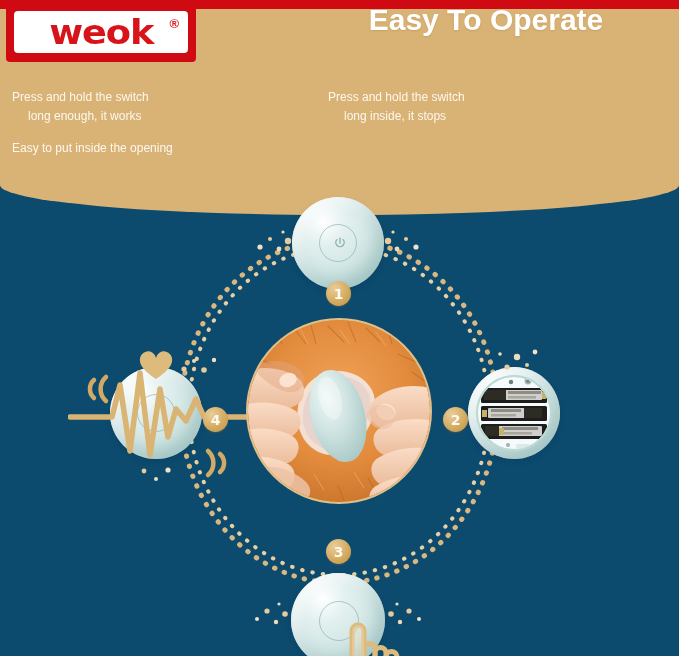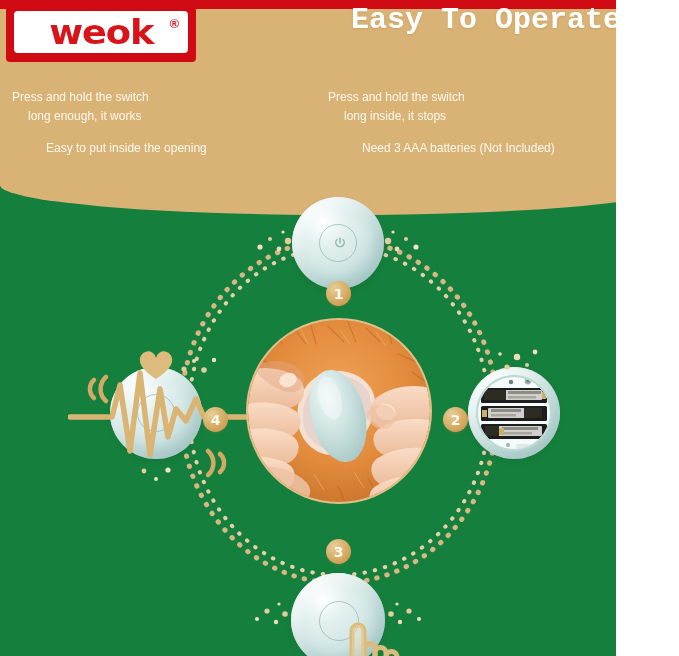--- a/index.html
+++ b/index.html
@@ -2,21 +2,21 @@
 <html><head>
 <meta charset="utf-8">
 <style>
   * { box-sizing: border-box; margin: 0; padding: 0; }
   html, body {
     width: 679px; height: 656px;
     font-family: "Liberation Sans", sans-serif;
     background: #ffffff;
     overflow: hidden;
   }
-  #page { position: relative; width: 616px; height: 656px; background: #15803d; overflow: hidden; }
+  #page { position: relative; width: 679px; height: 656px; background: #0c4a6e; overflow: hidden; }
 
   
   .header-band {
     position: absolute; left: 0; top: 0; width: 679px; height: 215px;
     background: #d9b275;
     border-bottom-left-radius: 50% 14%;
     border-bottom-right-radius: 50% 14%;
     overflow: hidden;
   }
   .header-strip {
@@ -40,32 +40,32 @@
     transform: scaleX(1.08);
   }
   .logo-reg {
     position: absolute; right: 9px; top: 5px;
     color: #d8141b; font-size: 13px; font-weight: 700;
   }
 
   .title {
     position: absolute; left: 300px; top: 4px; width: 372px;
     text-align: center; color: #ffffff;
-    font-family: Liberation Mono, monospace;
+    font-family: Liberation Sans, sans-serif;
     font-weight: 700; font-size: 30px; line-height: 1.08;
     text-shadow: 0 1px 2px rgba(150,110,50,.25);
   }
   .title .l2 { display: block; padding-left: 28px; }
 
   .tips { position: absolute; left: 0; top: 88px; width: 679px; }
   .tip-col { position: absolute; color: #fdf8ef; font-size: 12px; line-height: 1.55; }
   .tip-col.left  { left: 12px;  width: 310px; }
   .tip-col.right { left: 328px; width: 345px; }
   .tip-indent { padding-left: 16px; }
-  .tip-gap { margin-top: 14px; margin-left: 34px; }
+  .tip-gap { margin-top: 14px; }
 
   
   .stage { position: absolute; left: 0; top: 185px; width: 679px; height: 471px; }
 
   
   .ring { position: absolute; left: 0; top: 0; width: 679px; height: 471px; }
 
   
   .center-photo {
     position: absolute; left: 248px; top: 135px; width: 182px; height: 182px;
@@ -122,21 +122,20 @@
 
     <div class="tips">
       <div class="tip-col left">
         <div>Press and hold the switch</div>
         <div class="tip-indent">long enough,   it works</div>
         <div class="tip-gap">Easy to put inside the opening</div>
       </div>
       <div class="tip-col right">
         <div>Press and hold the switch</div>
         <div class="tip-indent">long inside,   it stops</div>
-        <div class="tip-gap">Need 3 AAA batteries (Not Included)</div>
       </div>
     </div>
   </div>
 
   <div class="stage">
 
     <svg class="ring" viewBox="0 0 679 471">
       <ellipse cx="339" cy="226" rx="158" ry="172" fill="none" stroke="#d8b781" stroke-width="5" stroke-linecap="round" stroke-dasharray="0.5 10"></ellipse>
       <ellipse cx="339" cy="226" rx="150" ry="164" fill="none" stroke="#e7d0a6" stroke-width="4" stroke-linecap="round" stroke-dasharray="0.5 10"></ellipse>
     </svg>

